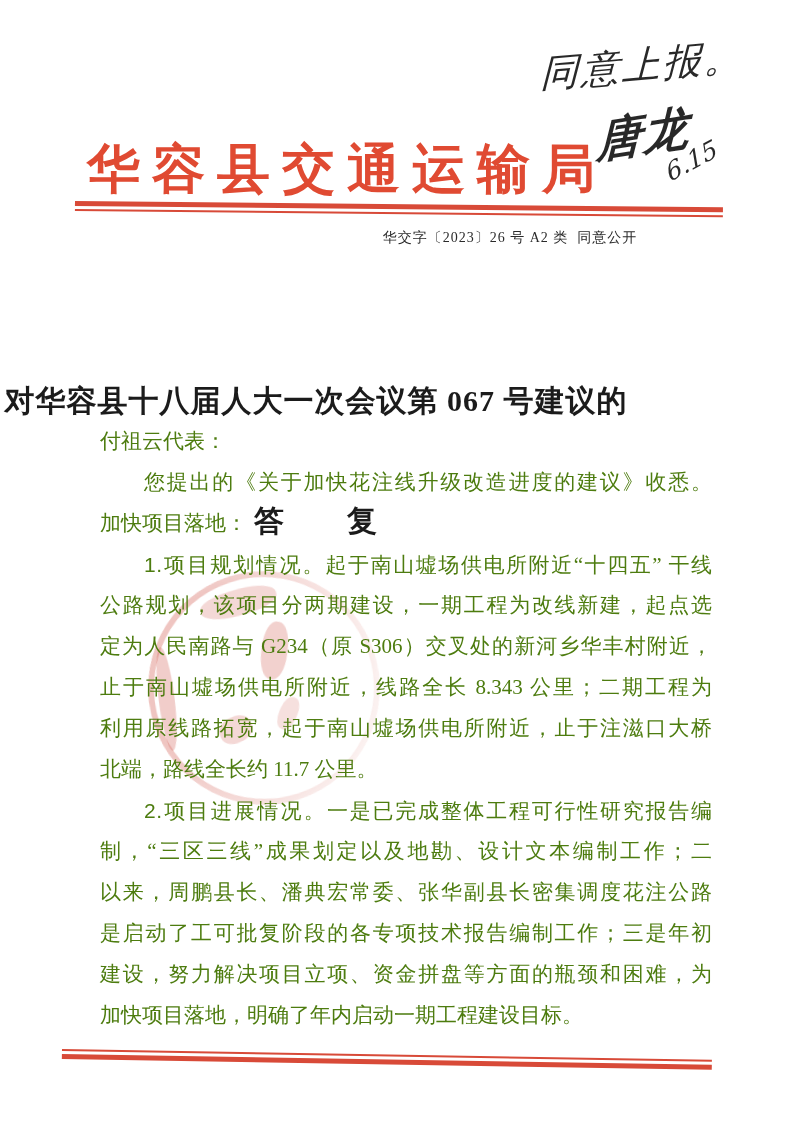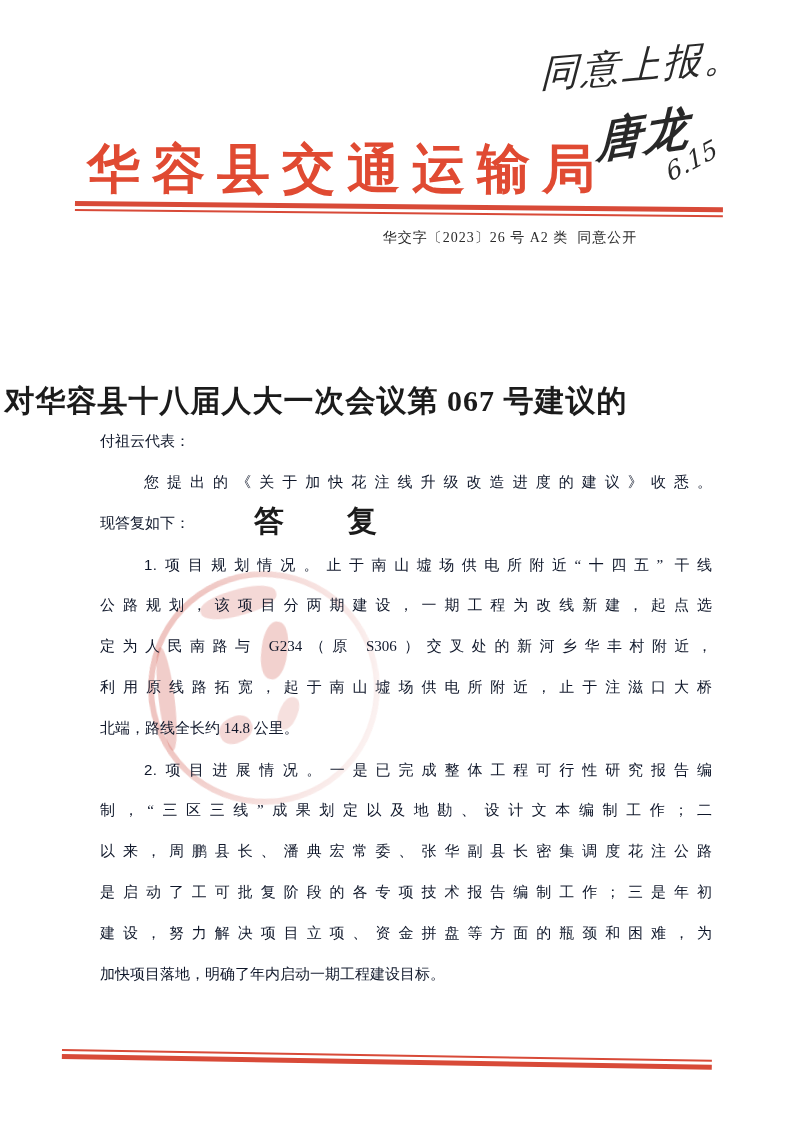--- a/index.html
+++ b/index.html
@@ -56,21 +56,21 @@
   .title{
     position:absolute; left:0; top:301px; width:632px;
     text-align:center; font-weight:bold; color:#1b1b1b;
     font-size:30px; line-height:40px; letter-spacing:1px;
     white-space:pre;
   }
 
   
   .body-text{
     position:absolute; left:100px; top:421px; width:612px;
-    font-size:15px; color:#0f172a;
+    font-size:21px; color:#4d7c0f;
   }
   .bline{
     height:41px; line-height:41px;
     white-space:pre; overflow:visible;
     text-align:left;
   }
   .bline.just{ text-align:justify; text-align-last:justify; white-space:normal; }
   .bline.ind{ text-indent:44px; }
   .bline b{
     font-family:"Liberation Sans","DejaVu Sans",sans-serif;
@@ -126,26 +126,27 @@
     <div class="m m1"></div>
     <div class="m m2"></div>
     <div class="m m3"></div>
     <div class="m m4"></div>
     <div class="m m5"></div>
   </div>
 
   <div class="body-text">
       <div class="bline"><span>付祖云代表：</span></div>
       <div class="bline just ind"><span>您提出的《关于加快花注线升级改造进度的建议》收悉。</span></div>
-      <div class="bline"><span>现答复如下：</span></div>
-      <div class="bline just ind"><b>1.项目规划情况。</b><span>止于南山墟场供电所附近“十四五” 干线</span></div>
+      <div class="bline"><span>加快项目落地：</span></div>
+      <div class="bline just ind"><b>1.项目规划情况。</b><span>起于南山墟场供电所附近“十四五” 干线</span></div>
       <div class="bline just"><span>公路规划，该项目分两期建设，一期工程为改线新建，起点选</span></div>
       <div class="bline just"><span>定为人民南路与 G234（原 S306）交叉处的新河乡华丰村附近，</span></div>
+      <div class="bline just"><span>止于南山墟场供电所附近，线路全长 8.343 公里；二期工程为</span></div>
       <div class="bline just"><span>利用原线路拓宽，起于南山墟场供电所附近，止于注滋口大桥</span></div>
-      <div class="bline"><span>北端，路线全长约 14.8 公里。</span></div>
+      <div class="bline"><span>北端，路线全长约 11.7 公里。</span></div>
       <div class="bline just ind"><b>2.项目进展情况。</b><span>一是已完成整体工程可行性研究报告编</span></div>
       <div class="bline just"><span>制，“三区三线”成果划定以及地勘、设计文本编制工作；二</span></div>
       <div class="bline just"><span>以来，周鹏县长、潘典宏常委、张华副县长密集调度花注公路</span></div>
       <div class="bline just"><span>是启动了工可批复阶段的各专项技术报告编制工作；三是年初</span></div>
       <div class="bline just"><span>建设，努力解决项目立项、资金拼盘等方面的瓶颈和困难，为</span></div>
       <div class="bline"><span>加快项目落地，明确了年内启动一期工程建设目标。</span></div>
     </div>
 
   <div class="rule rule-bottom">
     <div class="r1"></div>

